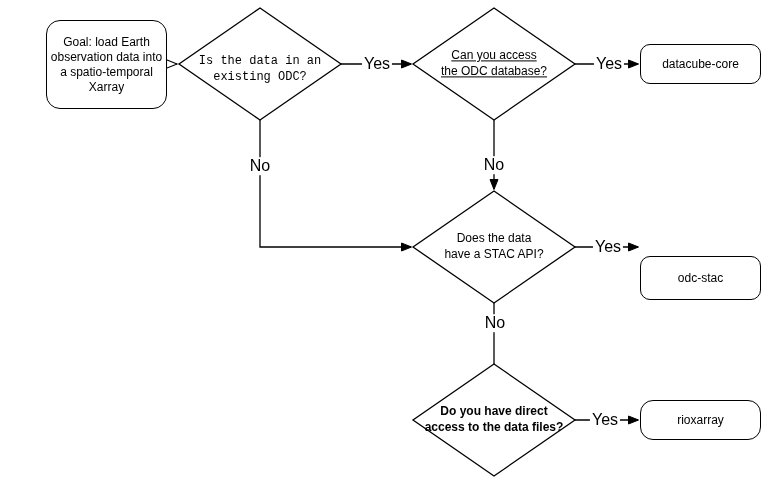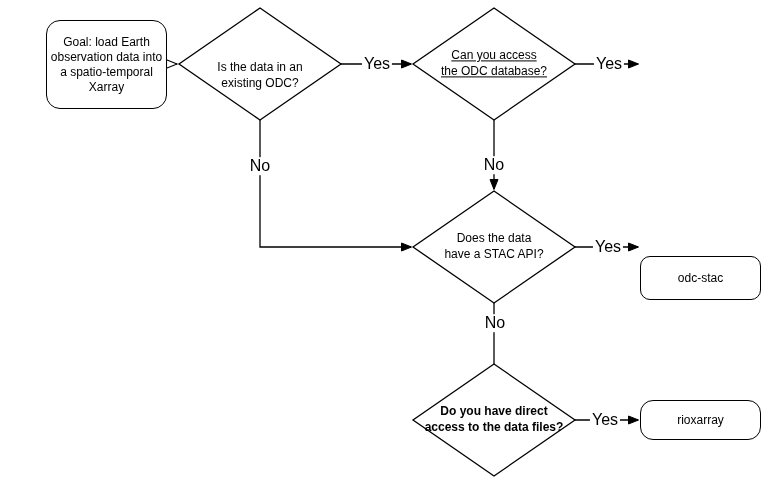--- a/index.html
+++ b/index.html
@@ -77,28 +77,31 @@
     <path class="edge" d="M575,420 L638,420" marker-end="url(#mArrow)"></path>
   </svg>
 
   <div class="node node--start" style="left:10px; top:20px; width:121px; height:89px;">
     <div class="node-label">Goal: load Earth
 observation data into
 a spatio-temporal
 Xarray</div>
   </div>
 
+  <div class="node node--result" style="left:640px; top:44px; width:121px; height:40px;">
+    <div class="node-label">datacube-core</div>
+  </div>
   <div class="node node--result" style="left:640px; top:216px; width:121px; height:44px;margin-top:40px;">
     <div class="node-label">odc-stac</div>
   </div>
   <div class="node node--result" style="left:640px; top:400px; width:121px; height:40px;border-radius:13px;">
     <div class="node-label">rioxarray</div>
   </div>
 
-  <div class="dlabel" style="left:260px; top:76px;">Is the data in an
+  <div class="dlabel" style="left:260px; top:70px;font-family:Liberation Mono, monospace;">Is the data in an
 existing ODC?</div>
   <div class="dlabel" style="left:494px; top:64px;text-decoration:underline;">Can you access
 the ODC database?</div>
   <div class="dlabel" style="left:494px; top:247px;">Does the data
 have a STAC API?</div>
   <div class="dlabel" style="left:494px; top:420px;font-weight:bold;">Do you have direct
 access to the data files?</div>
 
   <div class="elabel" style="left:377px; top:64px;">Yes</div>
   <div class="elabel" style="left:260px; top:166px;">No</div>

